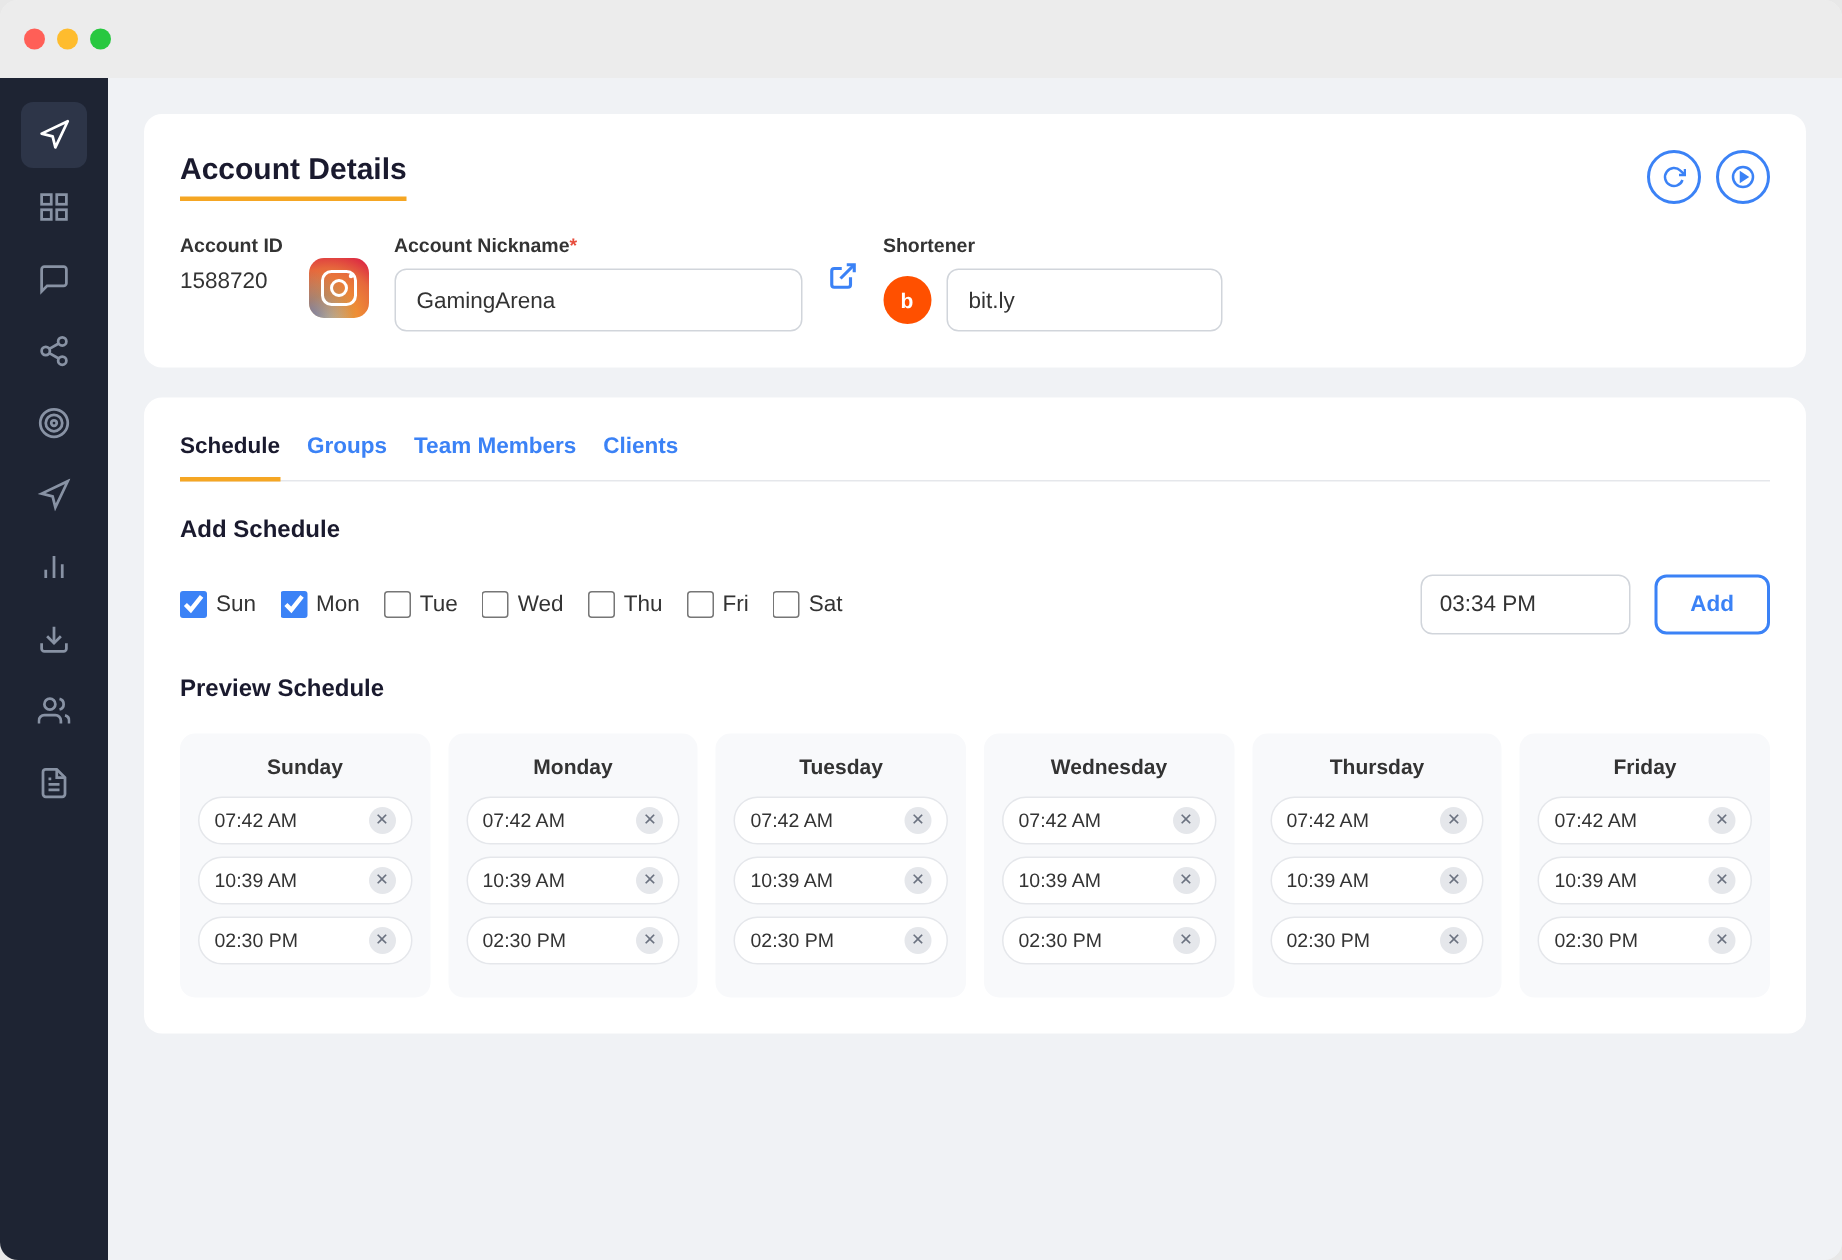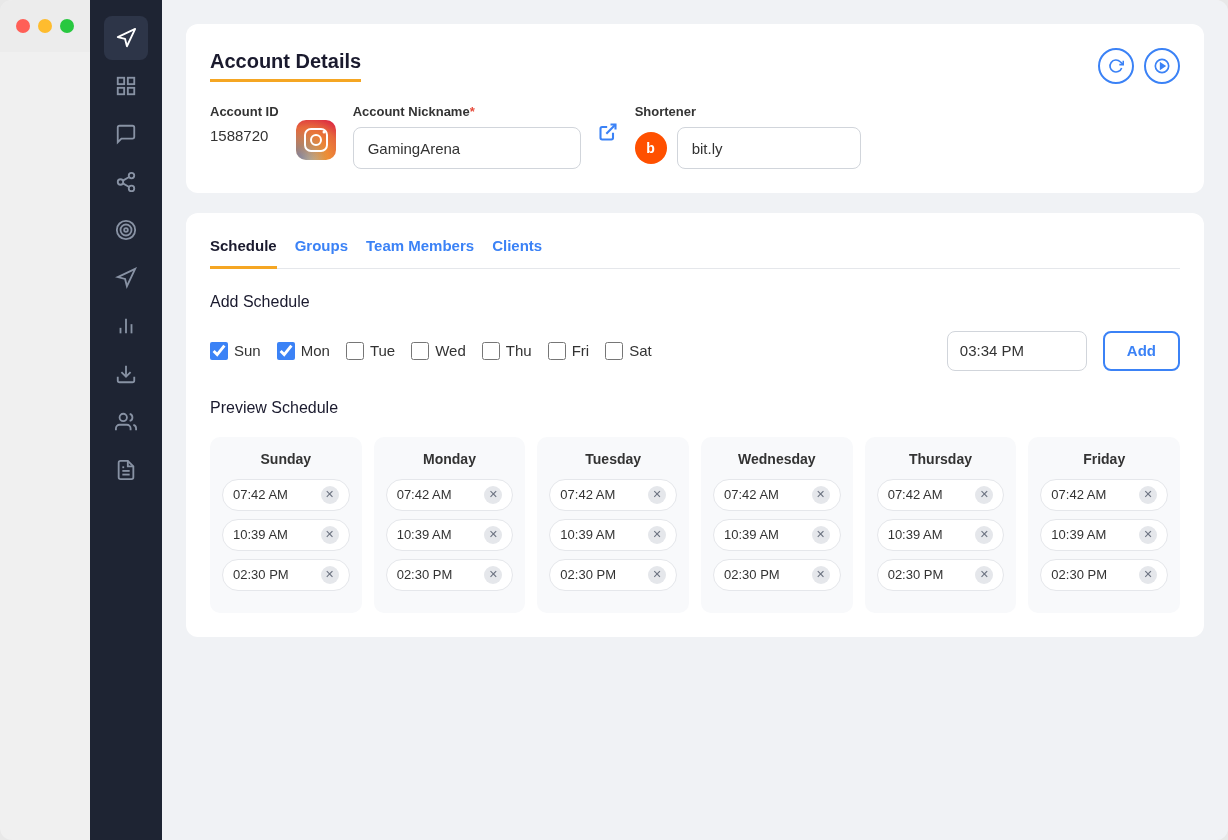--- a/index.html
+++ b/index.html
@@ -12,21 +12,21 @@
     }
 
     
     .window {
       width: 1228px;
       height: 840px;
       background: #f0f0f0;
       border-radius: 12px;
       overflow: hidden;
       display: flex;
-      flex-direction: row;
+      flex-direction: column;
     }
     .titlebar {
       height: 52px;
       background: #ececec;
       display: flex;
       align-items: center;
       padding: 0 16px;
       flex-shrink: 0;
     }
     .traffic-lights {
@@ -145,21 +145,21 @@
     }
     .field-label .required {
       color: #e74c3c;
     }
     .account-id-value {
       font-size: 15px;
       color: #333;
       font-weight: 500;
     }
     .nickname-input {
-      width: 228px;
+      width: 272px;
       height: 42px;
       border: 1.5px solid #d1d5db;
       border-radius: 8px;
       padding: 0 14px;
       font-size: 15px;
       color: #333;
       outline: none;
     }
     .shortener-container {
       display: flex;
@@ -207,21 +207,21 @@
     }
     .tab.active {
       color: #1a1a2e;
       font-weight: 700;
       border-bottom: 3px solid #f5a623;
     }
 
     
     .section-title {
       font-size: 16px;
-      font-weight: 400;
+      font-weight: 700;
       color: #1a1a2e;
       margin-bottom: 20px;
     }
     .schedule-controls {
       display: flex;
       align-items: center;
       gap: 16px;
     }
     .day-checkbox {
       display: flex;

